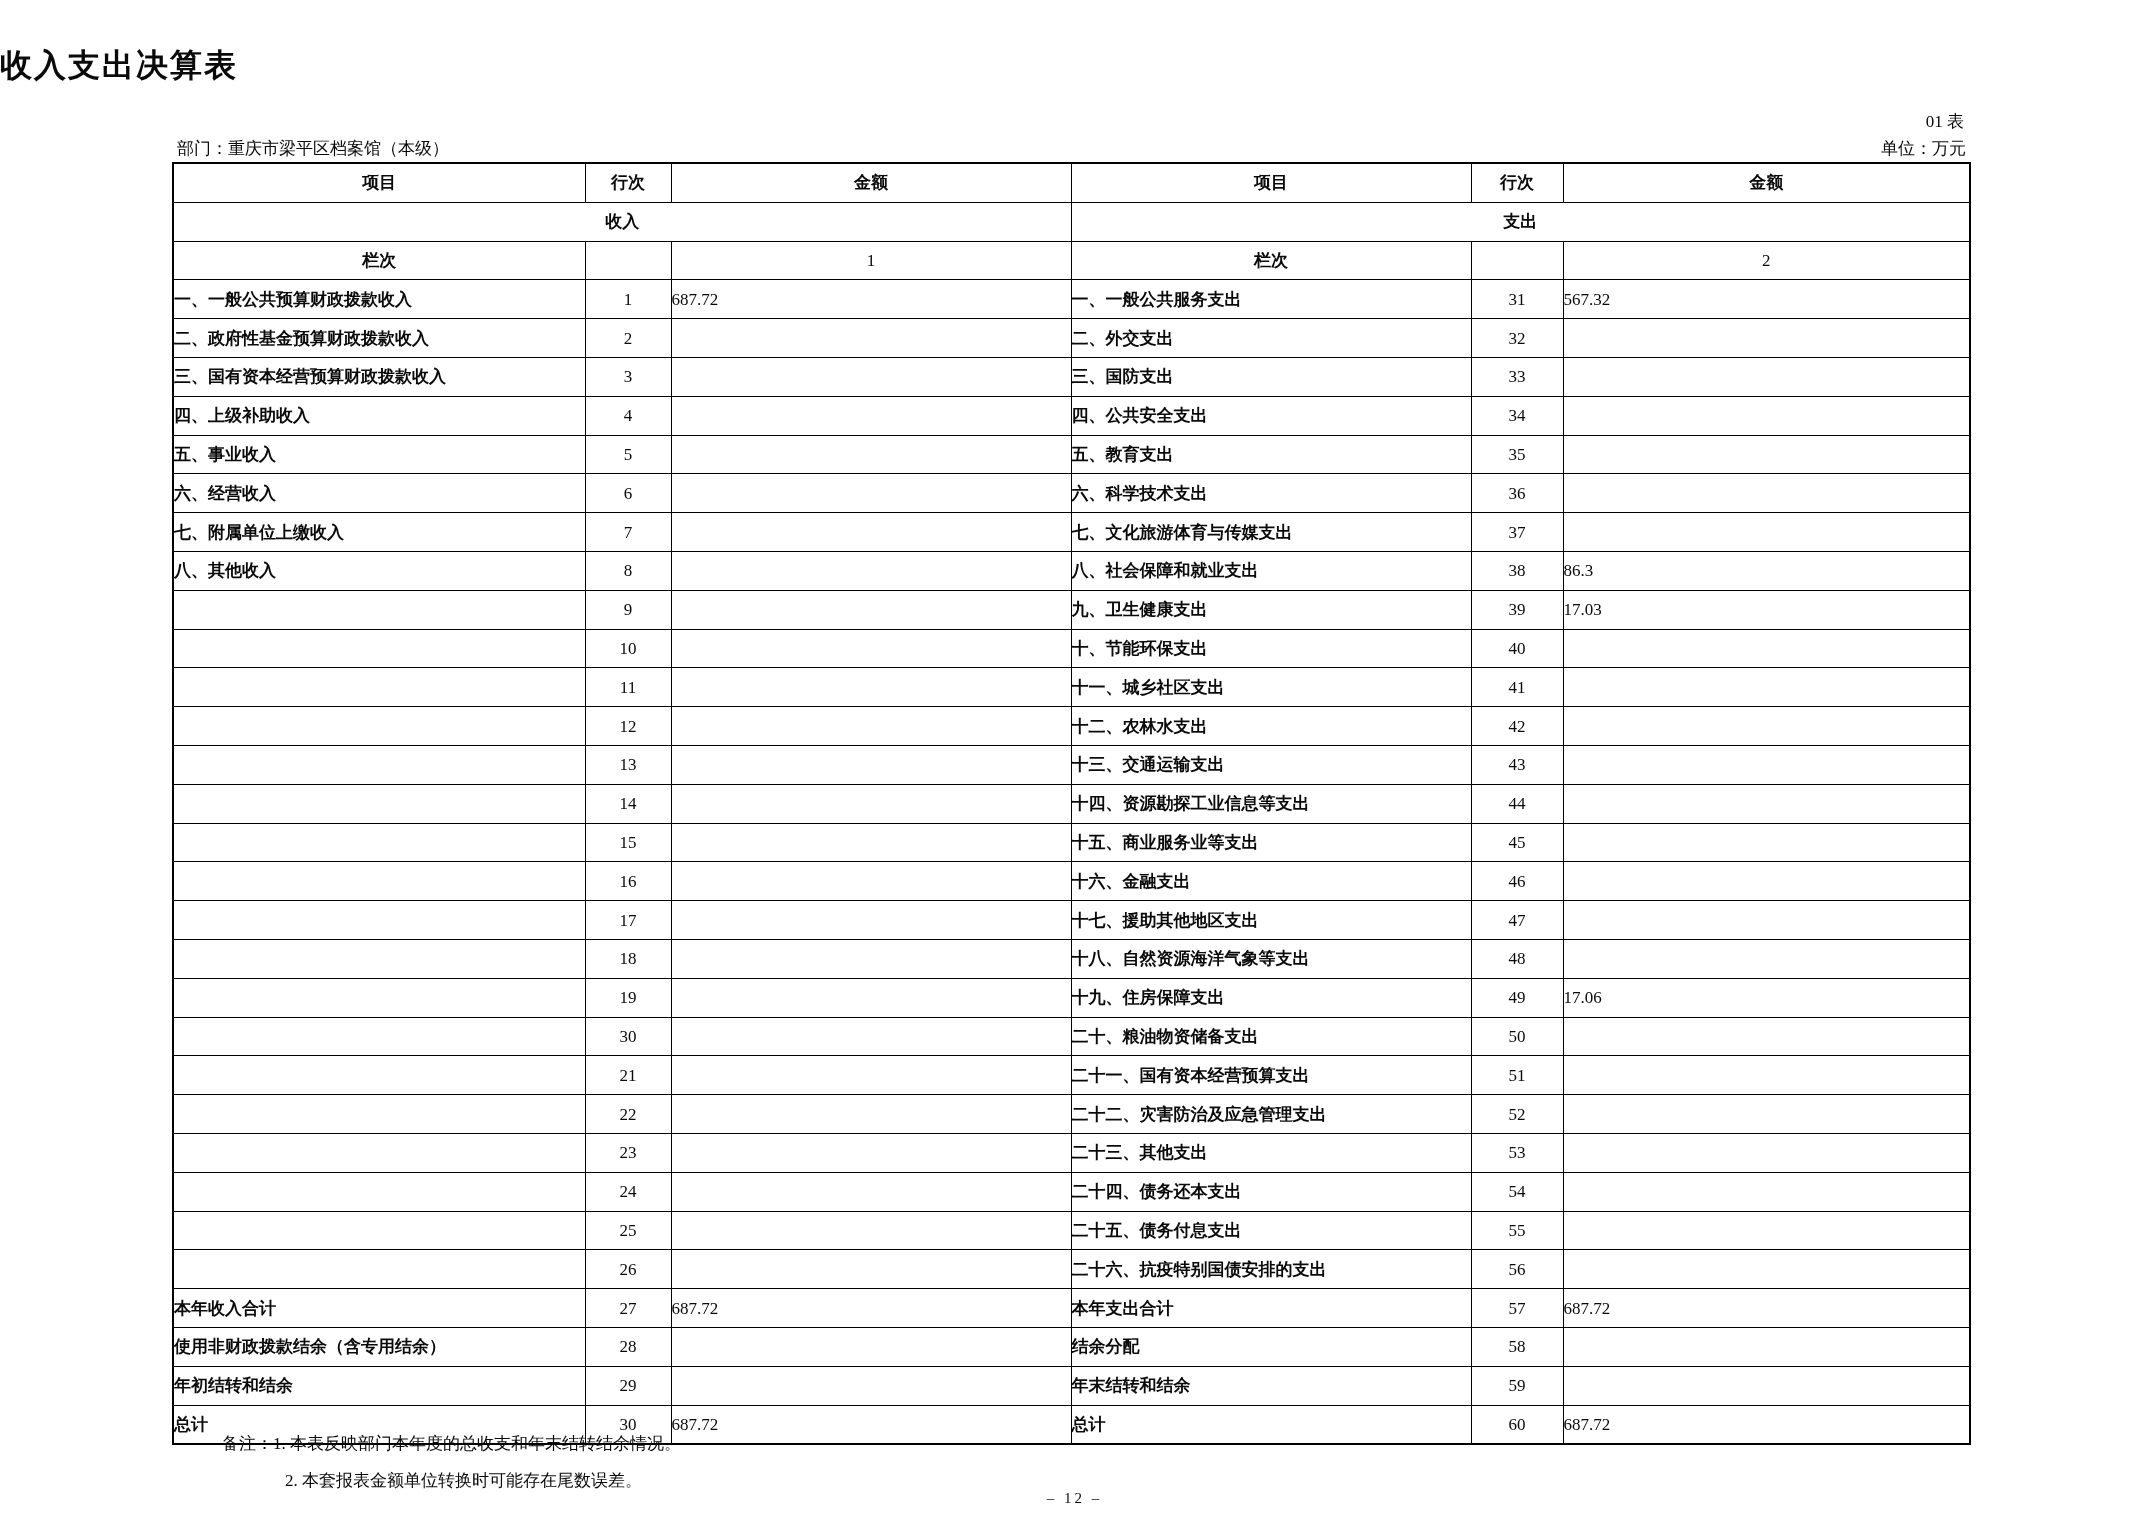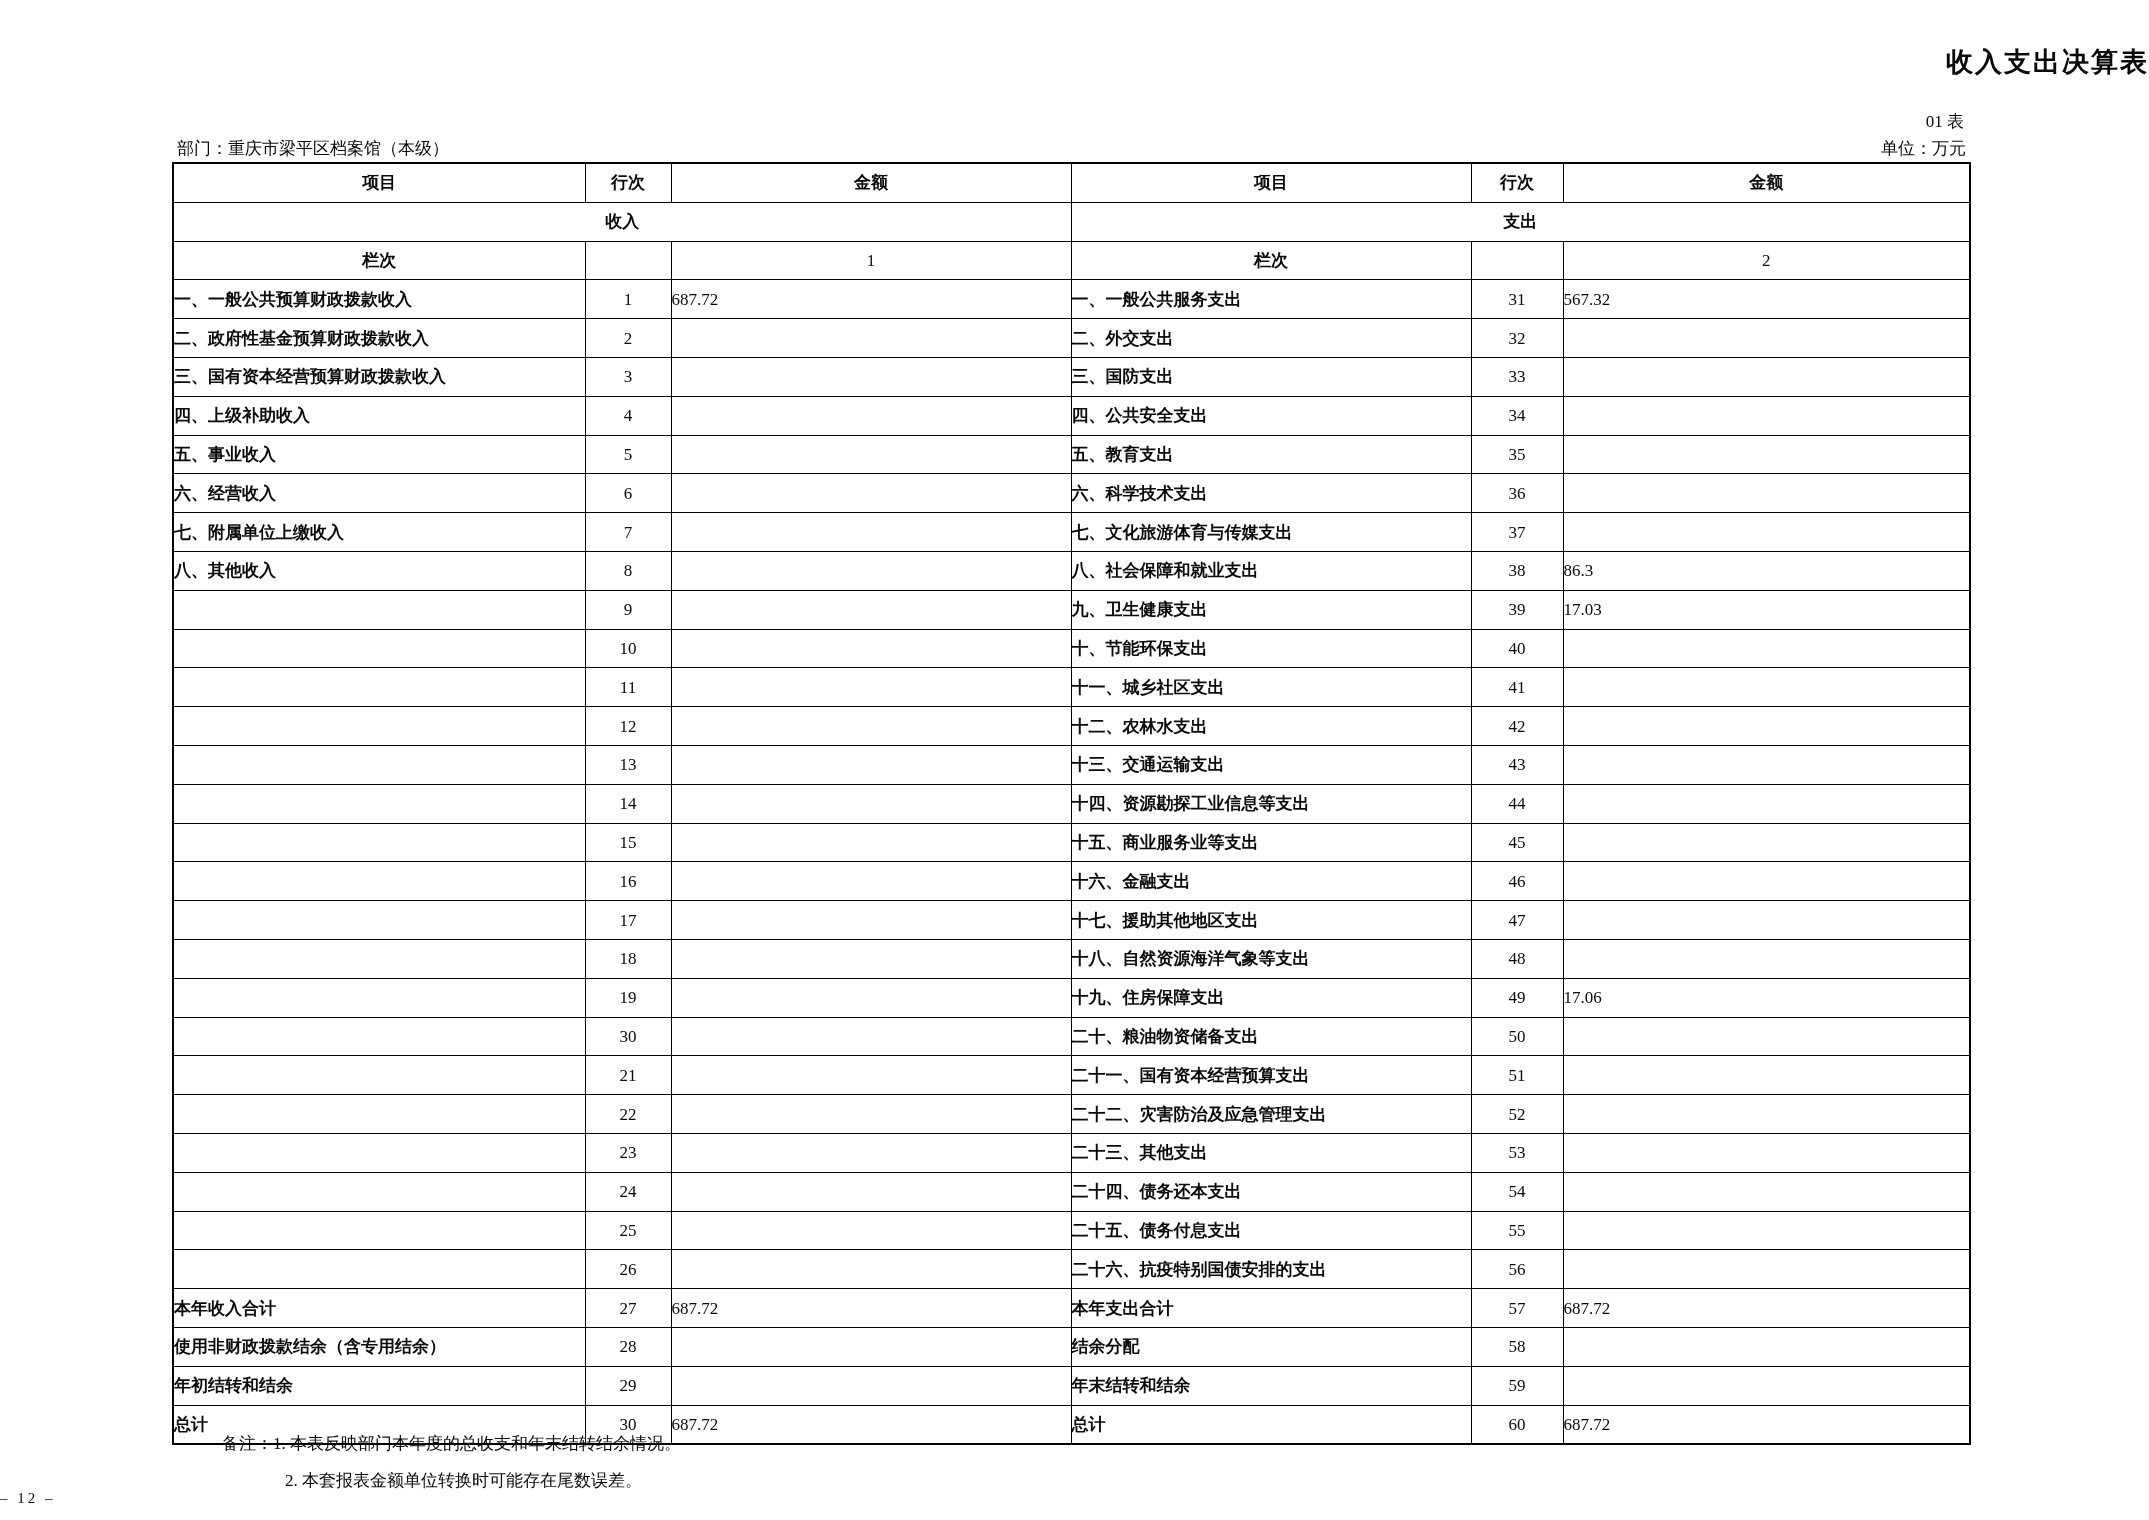--- a/index.html
+++ b/index.html
@@ -3,22 +3,22 @@
 <meta charset="utf-8">
 <style>
   html,body{margin:0;padding:0;}
   body{
     width:2149px;height:1520px;background:#ffffff;position:relative;
     font-family:"Liberation Serif", serif;color:#0a0a0a;
     -webkit-font-smoothing:antialiased;
   }
   .page{position:absolute;inset:0;background:#fff;}
   .title{
-    position:absolute;top:44px;left:0;width:100%;text-align:right;
-    font-size:27px;font-weight:bold;letter-spacing:2px;
+    position:absolute;top:44px;left:0;width:100%;text-align:left;
+    font-size:32px;font-weight:bold;letter-spacing:2px;
     font-family:"Liberation Sans", sans-serif;
   }
   .table-no{
     position:absolute;top:110px;right:185px;font-size:17px;
   }
   .meta{
     position:absolute;top:137px;left:177px;right:183px;
     display:flex;justify-content:space-between;font-size:17px;
   }
   table.acct{
@@ -40,21 +40,21 @@
   }
   td.colno{text-align:center;font-size:17px;}
   td.item{font-family:"Liberation Sans", sans-serif;font-weight:bold;}
   td.item.left{text-align:left;}
   td.item.center{text-align:left;}
   td.line{text-align:center;}
   td.amount{text-align:left;padding-right:10px;}
   .notes{position:absolute;left:222px;top:1432px;font-size:17px;}
   .note2{margin-top:14px;padding-left:63px;}
   .page-number{
-    position:absolute;left:0;width:100%;top:1490px;
+    position:absolute;left:0;width:100%;top:1490px;text-align:center;
     font-size:15px;letter-spacing:3px;
   }
 </style>
 </head>
 <body>
 
 <div class="page">
 
   <div class="title">收入支出决算表</div>
 

